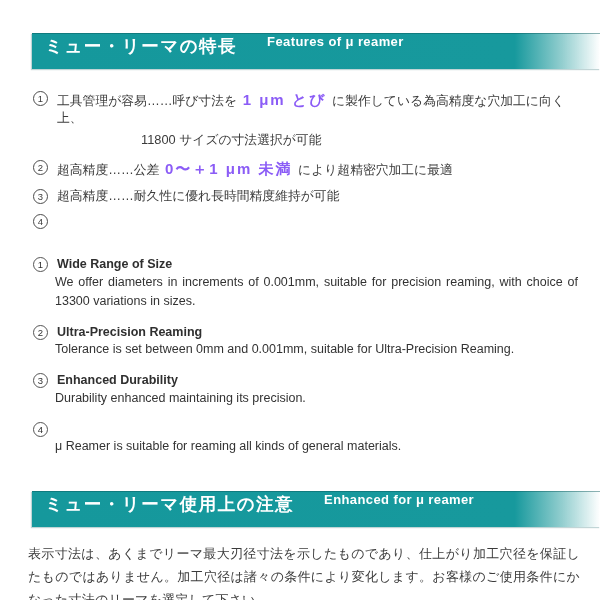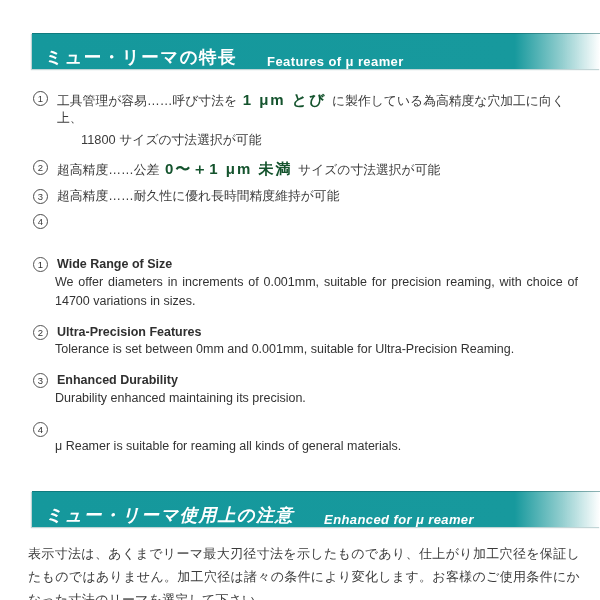--- a/index.html
+++ b/index.html
@@ -9,28 +9,28 @@
     font-family: "Liberation Sans", "DejaVu Sans", sans-serif;
     overflow: hidden;
   }
   .page { width: 600px; height: 600px; position: relative; }
 
   
   .bar {
     margin-left: 32px;
     height: 35px;
     display: flex;
-    align-items: flex-end;
+    align-items: flex-start;
     background: linear-gradient(to right,
       #15989c 0%, #17999d 85%, #8ecccd 93%, rgba(255,255,255,0) 100%);
     border-top: 1px solid rgba(8,88,92,0.45);
     box-shadow: -1px 1px 1px rgba(8,88,92,0.25);
   }
   .bar-1 { margin-top: 33px; }
-  .bar-2 { margin-top: 35px; font-style: italic; }
+  .bar-2 { margin-top: 35px; }
   .bar-title-jp {
     color: #ffffff; font-weight: bold;
     font-size: 17.5px; letter-spacing: 1.5px;
     margin-left: 13px; white-space: nowrap;
   }
   .bar-title-en {
     color: #ffffff; font-weight: bold;
     font-size: 13px; letter-spacing: 0.4px;
     margin-left: 30px; white-space: nowrap;
   }
@@ -41,25 +41,25 @@
   .circ-num {
     flex: 0 0 auto;
     width: 13px; height: 13px;
     border: 1px solid #4c4c4c; border-radius: 50%;
     font-size: 9.5px; line-height: 13px; text-align: center;
     margin-right: 9px; margin-top: 1px;
     color: #3b3b3b;
   }
   .jp-text { display: block; }
   .hl {
-    color: #14532d; font-weight: bold;
+    color: #8b5cf6; font-weight: bold;
     font-size: 15px; letter-spacing: 2px;
     margin: 0 2px;
   }
-  .jp-cont { margin: -3px 0 10px 48px; line-height: 1.3; }
+  .jp-cont { margin: -3px 0 10px 108px; line-height: 1.3; }
 
   
   .en-list { margin: 27px 22px 0 33px; color: #2f2f2f; }
   .en-item { margin-bottom: 13px; }
   .en-head { display: flex; align-items: flex-start; font-weight: bold; font-size: 12.5px; line-height: 1.35; }
   .en-head .circ-num { border-color: #555; color: #2f2f2f; font-weight: normal; }
   .en-body {
     margin-left: 22px; font-size: 12.5px; line-height: 1.5;
     text-align: justify; color: #333333;
   }
@@ -85,47 +85,47 @@
   <div class="jp-list">
 
     <div class="jp-item">
       <span class="circ-num">1</span>
       <span class="jp-text"><span>工具管理が容易……呼び寸法を </span><span class="hl">1 μm とび</span><span> に製作している為高精度な穴加工に向く上、</span></span>
     </div>
     <div class="jp-cont">11800 サイズの寸法選択が可能</div>
 
     <div class="jp-item">
       <span class="circ-num">2</span>
-      <span class="jp-text"><span>超高精度……公差 </span><span class="hl">0〜＋1 μm 未満</span><span> サイズの寸法選択が可能</span></span>
+      <span class="jp-text"><span>超高精度……公差 </span><span class="hl">0〜＋1 μm 未満</span><span> により超精密穴加工に最適</span></span>
     </div>
 
     <div class="jp-item">
       <span class="circ-num">3</span>
       <span class="jp-text">超高精度……耐久性に優れ長時間精度維持が可能</span>
     </div>
 
     <div class="jp-item">
       <span class="circ-num">4</span>
     </div>
   </div>
 
   <div class="en-list">
 
     <div class="en-item">
       <div class="en-head">
         <span class="circ-num">1</span>
         <span>Wide Range of Size</span>
       </div>
-      <div class="en-body">We offer diameters in increments of 0.001mm, suitable for precision reaming, with choice of 14700 variations in sizes.</div>
+      <div class="en-body">We offer diameters in increments of 0.001mm, suitable for precision reaming, with choice of 13300 variations in sizes.</div>
     </div>
 
     <div class="en-item">
       <div class="en-head">
         <span class="circ-num">2</span>
-        <span>Ultra-Precision Features</span>
+        <span>Ultra-Precision Reaming</span>
       </div>
       <div class="en-body">Tolerance is set between 0mm and 0.001mm, suitable for Ultra-Precision Reaming.</div>
     </div>
 
     <div class="en-item">
       <div class="en-head">
         <span class="circ-num">3</span>
         <span>Enhanced Durability</span>
       </div>
       <div class="en-body">Durability enhanced maintaining its precision.</div>

